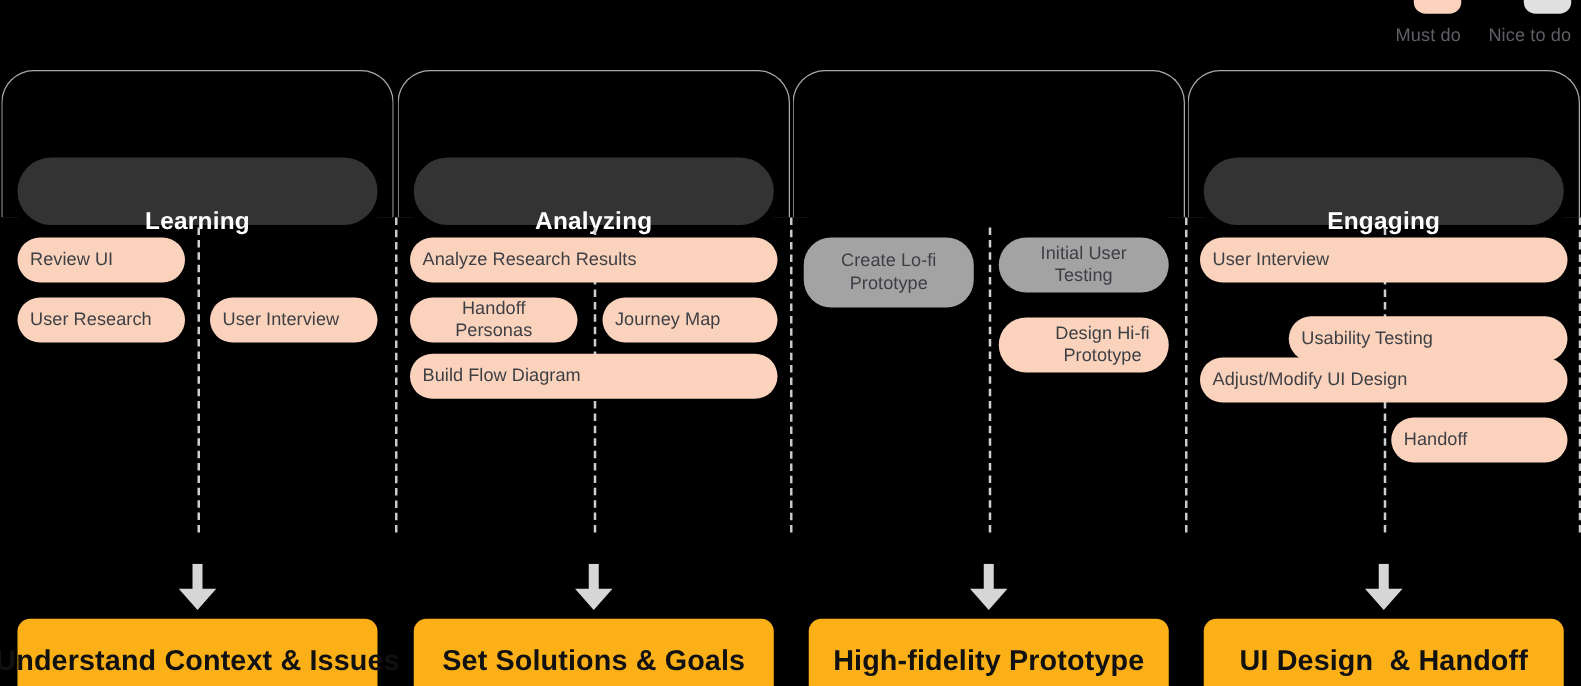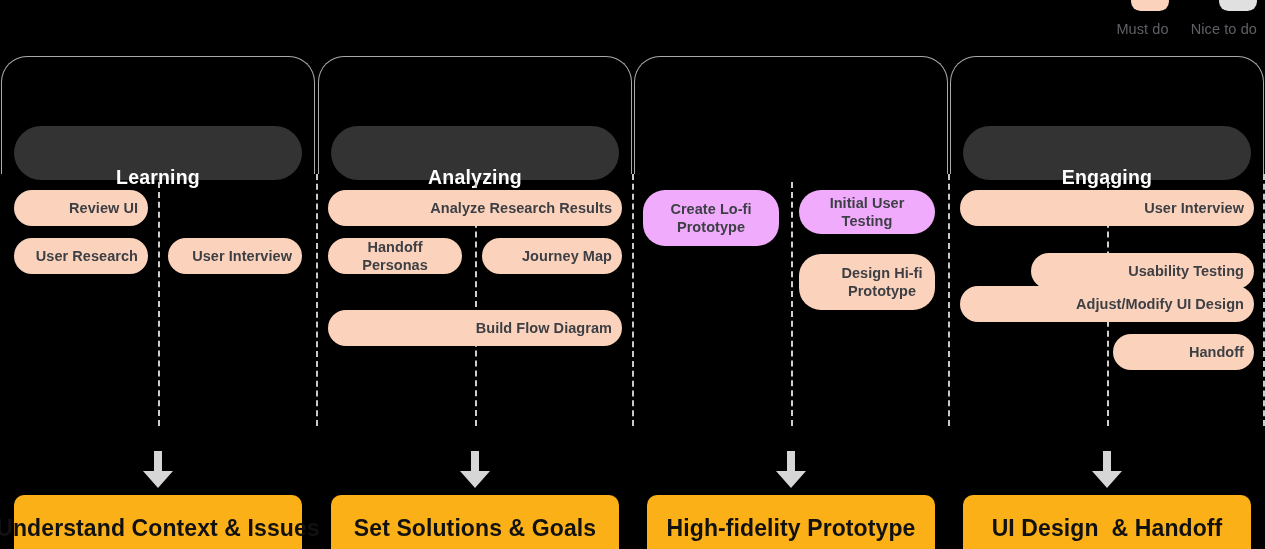--- a/index.html
+++ b/index.html
@@ -130,32 +130,31 @@
     top: 134px;
     left: 0;
     right: 0;
     height: 240px;
   }
   .chip {
     position: absolute;
     border-radius: 22px;
     display: flex;
     align-items: center;
-    justify-content: flex-end;
+    justify-content: flex-start;
     text-align: center;
     box-sizing: border-box;
     padding: 0 10px;
     font-size: 14.5px;
     color: #3D3F45;
     line-height: 1.26;
     letter-spacing: .05px;
-    font-weight: bold;
   }
   .chip.must { background: #FBD3BC; }
-  .chip.nice { background: #f0abfc; }
+  .chip.nice { background: #a3a3a3; }
 
   
   .arrow {
     position: absolute;
     left: 50%;
     top: 395px;
     transform: translateX(-50%);
     width: 34px;
     height: 38px;
   }
@@ -231,21 +230,21 @@
       <div class="tasks">
         <div class="chip must" style="left: 11px; width: 294px; top: 0px; height: 36px;">
           <span>Analyze Research Results</span>
         </div>
         <div class="chip must" style="left: 11px; width: 134px; top: 48px; height: 36px;">
           <span>Handoff Personas</span>
         </div>
         <div class="chip must" style="left: 165px; width: 140px; top: 48px; height: 36px;">
           <span>Journey Map</span>
         </div>
-        <div class="chip must" style="left: 11px; width: 294px; top: 93px; height: 36px; margin-top: 27px;">
+        <div class="chip must" style="left: 11px; width: 294px; top: 93px; height: 36px;">
           <span>Build Flow Diagram</span>
         </div>
       </div>
       <div class="arrow"><svg viewBox="0 0 34 38" width="34" height="38">
           <path d="M13 0 H21 V20 H32 L17 37 L2 20 H13 Z" fill="#D6D6D6"></path>
         </svg></div>
       <div class="outcome">
         <span class="outcome-label">Set Solutions &amp; Goals</span>
       </div>
     </div>
@@ -253,21 +252,21 @@
       <div class="panel-outline"></div>
       <div class="col-divider left"></div>
       <div class="center-guide"></div>
       <div class="tasks">
         <div class="chip nice" style="left: 10px; width: 136px; top: 0px; height: 56px;">
           <span>Create Lo-fi Prototype</span>
         </div>
         <div class="chip nice" style="left: 166px; width: 136px; top: 0px; height: 44px;">
           <span>Initial User Testing</span>
         </div>
-        <div class="chip must" style="left: 166px; width: 136px; top: 64px; height: 56px; padding-left: 40px;">
+        <div class="chip must" style="left: 166px; width: 136px; top: 64px; height: 44px; padding-left: 40px;">
           <span>Design Hi-fi Prototype</span>
         </div>
       </div>
       <div class="arrow"><svg viewBox="0 0 34 38" width="34" height="38">
           <path d="M13 0 H21 V20 H32 L17 37 L2 20 H13 Z" fill="#D6D6D6"></path>
         </svg></div>
       <div class="outcome">
         <span class="outcome-label">High-fidelity Prototype</span>
       </div>
     </div>

